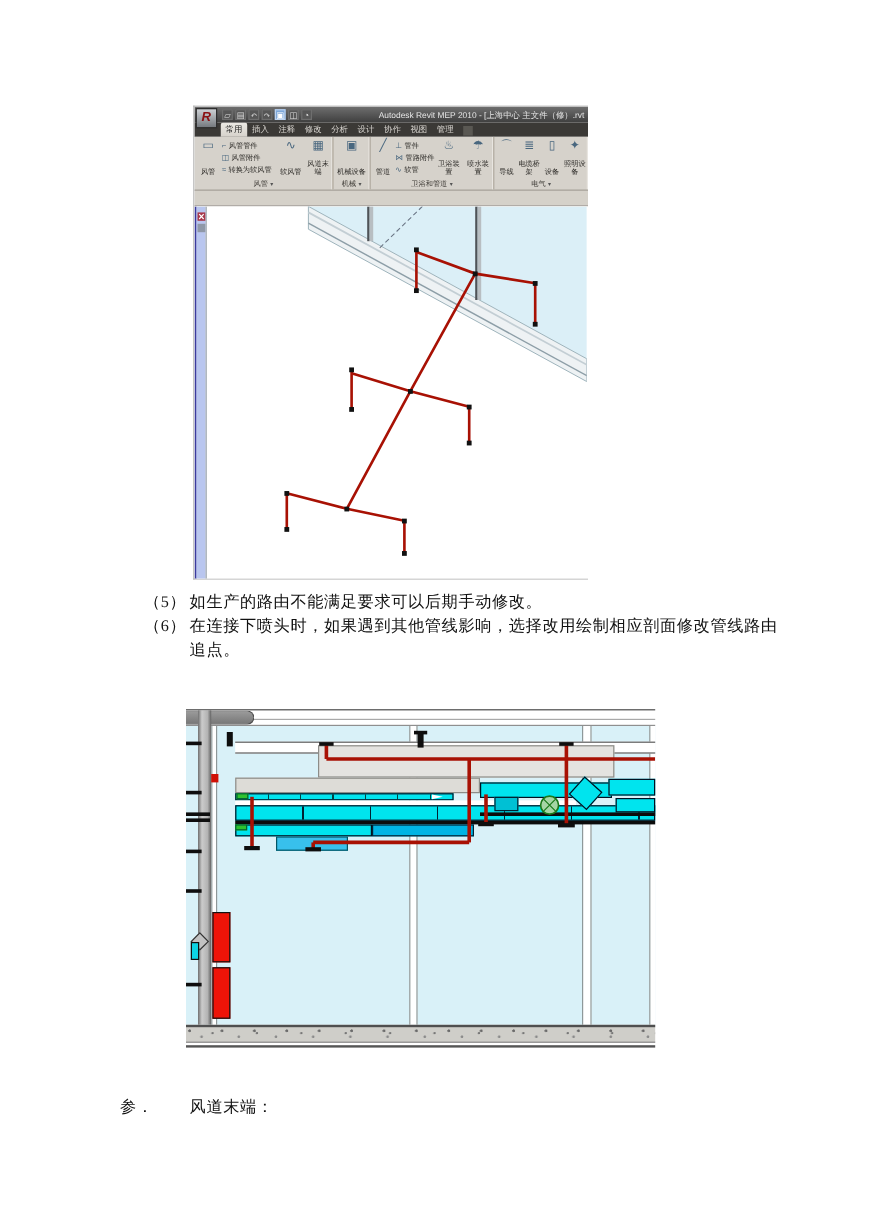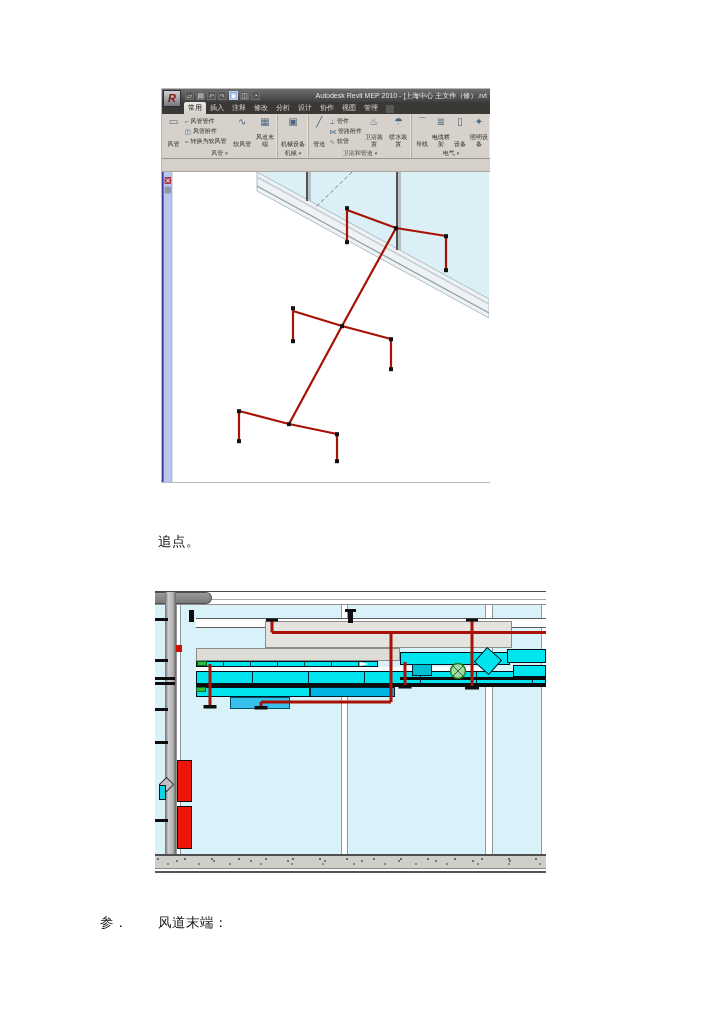--- a/index.html
+++ b/index.html
@@ -274,20 +274,22 @@
         <rect x="0" y="0" width="1.8" height="313" fill="#3a3a9e"></rect>
         <rect x="1.8" y="0" width="7.5" height="313" fill="#b9c6ef"></rect>
         <rect x="9.3" y="0" width="1" height="313" fill="#9aa2ac"></rect>
         <rect x="2.6" y="5" width="6.5" height="7" fill="#a8374a"></rect>
         <path d="M4 6.5 L7.7 10.5 M7.7 6.5 L4 10.5" stroke="#fff" stroke-width="1"></path>
         <rect x="2.6" y="14.5" width="6.5" height="7" fill="#8f98a8"></rect>
       </svg>
     </div>
   </div>
 
+  <div class="docline" style="left:120px;top:492px"><span class="docnum">（5）</span><span>如生产的路由不能满足要求可以后期手动修改。</span></div>
+  <div class="docline" style="left:120px;top:512px"><span class="docnum">（6）</span><span>在连接下喷头时，如果遇到其他管线影响，选择改用绘制相应剖面修改管线路由</span></div>
   <div class="docline" style="left:158px;top:532px"><span>追点。</span></div>
 
   <div id="section" class="abs">
     <div class="abs glass"></div>
     <div class="abs mull" style="left:186px;top:14px;width:7px;height:249px"></div>
     <div class="abs mull" style="left:330px;top:9px;width:8px;height:254px"></div>
     <div class="abs mull" style="left:386px;top:14px;width:5px;height:249px;border-right:none"></div>
     <div class="abs topband"></div>
     <div class="abs topline1"></div>
     <div class="abs topline2"></div>

